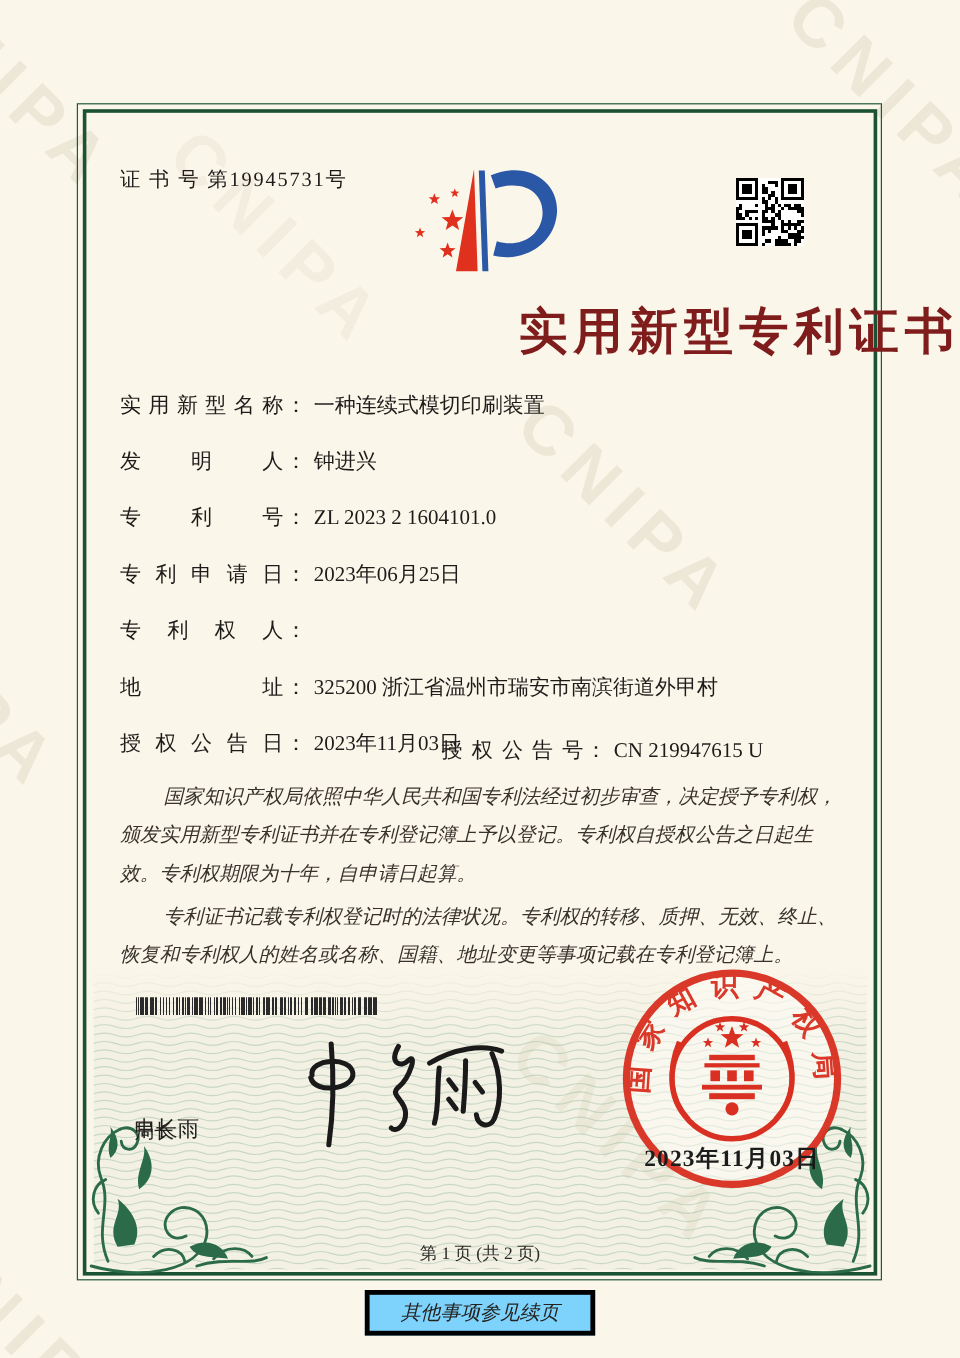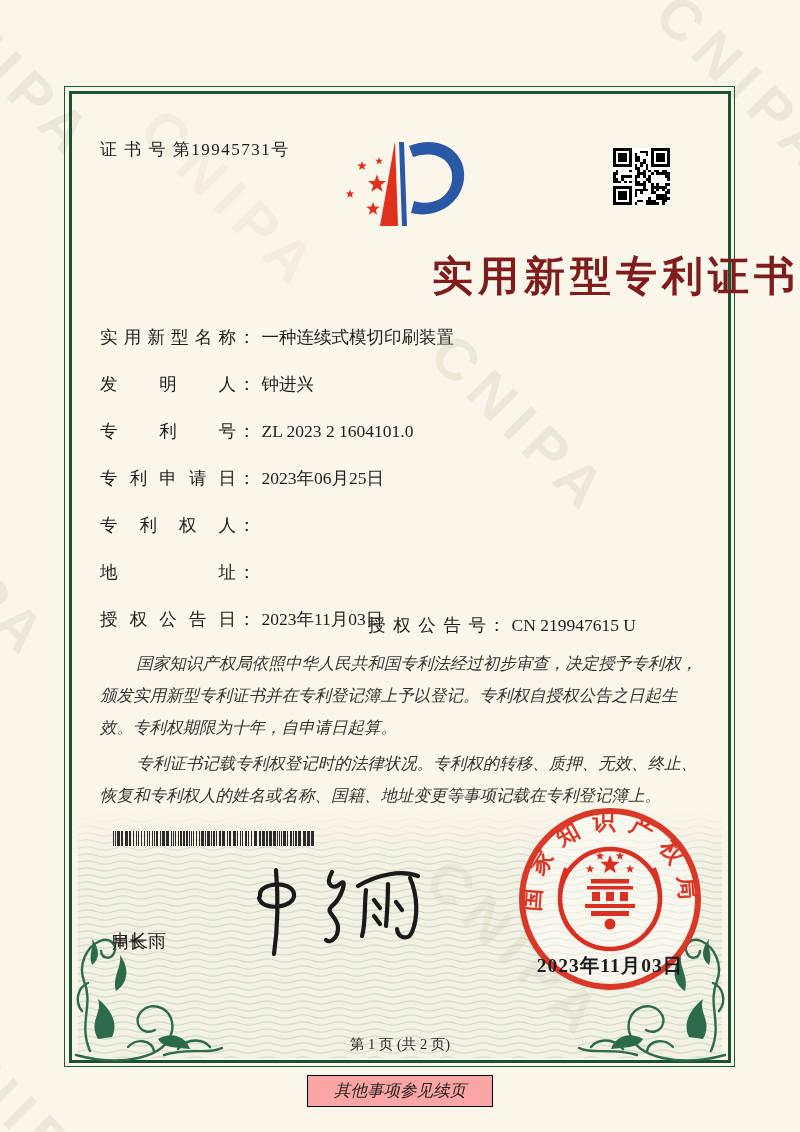--- a/index.html
+++ b/index.html
@@ -62,21 +62,21 @@
       font-family:"Liberation Sans","DejaVu Sans",sans-serif;color:#22201e;}
   .sig-script{position:absolute;left:230px;top:856px;width:200px;height:105px;z-index:4;}
 
   
   .seal{position:absolute;left:512px;top:806px;width:196px;height:186px;z-index:5;opacity:0.96;}
 
   
   .page-num{position:absolute;left:0;top:1035px;width:800px;text-align:center;
       font-size:14.5px;color:#2c2a26;z-index:4;}
   .note-box{position:absolute;left:50%;transform:translateX(-50%);top:1075px;
-      background:#fca5a5;border:1px solid #000000;padding:4px 26px;z-index:4;
+      background:#7dd3fc;border:4px solid #000000;padding:4px 26px;z-index:4;
       font-size:16.5px;font-style:italic;color:#25221e;white-space:nowrap;}
 </style>
 </head>
 <body>
 
 <div class="page">
 
   <div class="wm" style="left:-50px;top:-35px;">CNIPA</div>
   <div class="wm light" style="left:175px;top:95px;">CNIPA</div>
   <div class="wm" style="left:690px;top:-20px;">CNIPA</div>
@@ -336,20 +336,21 @@
         <span class="fcolon">：</span>
         <span class="fvalue">2023年06月25日</span>
     </div>
     <div class="frow">
       <span class="flabel">专利权人</span>
         <span class="fcolon">：</span>
     </div>
     <div class="frow">
       <span class="flabel">地址</span>
         <span class="fcolon">：</span>
+        <span class="fvalue">325200 浙江省温州市瑞安市南滨街道外甲村</span>
     </div>
     <div class="frow">
       <span class="flabel">授权公告日</span>
         <span class="fcolon">：</span>
         <span class="fvalue">2023年11月03日</span>
       <span class="g2">
         <span class="flabel">授权公告号</span>
           <span class="fcolon">：</span>
           <span class="fvalue">CN 219947615 U</span>
       </span>

